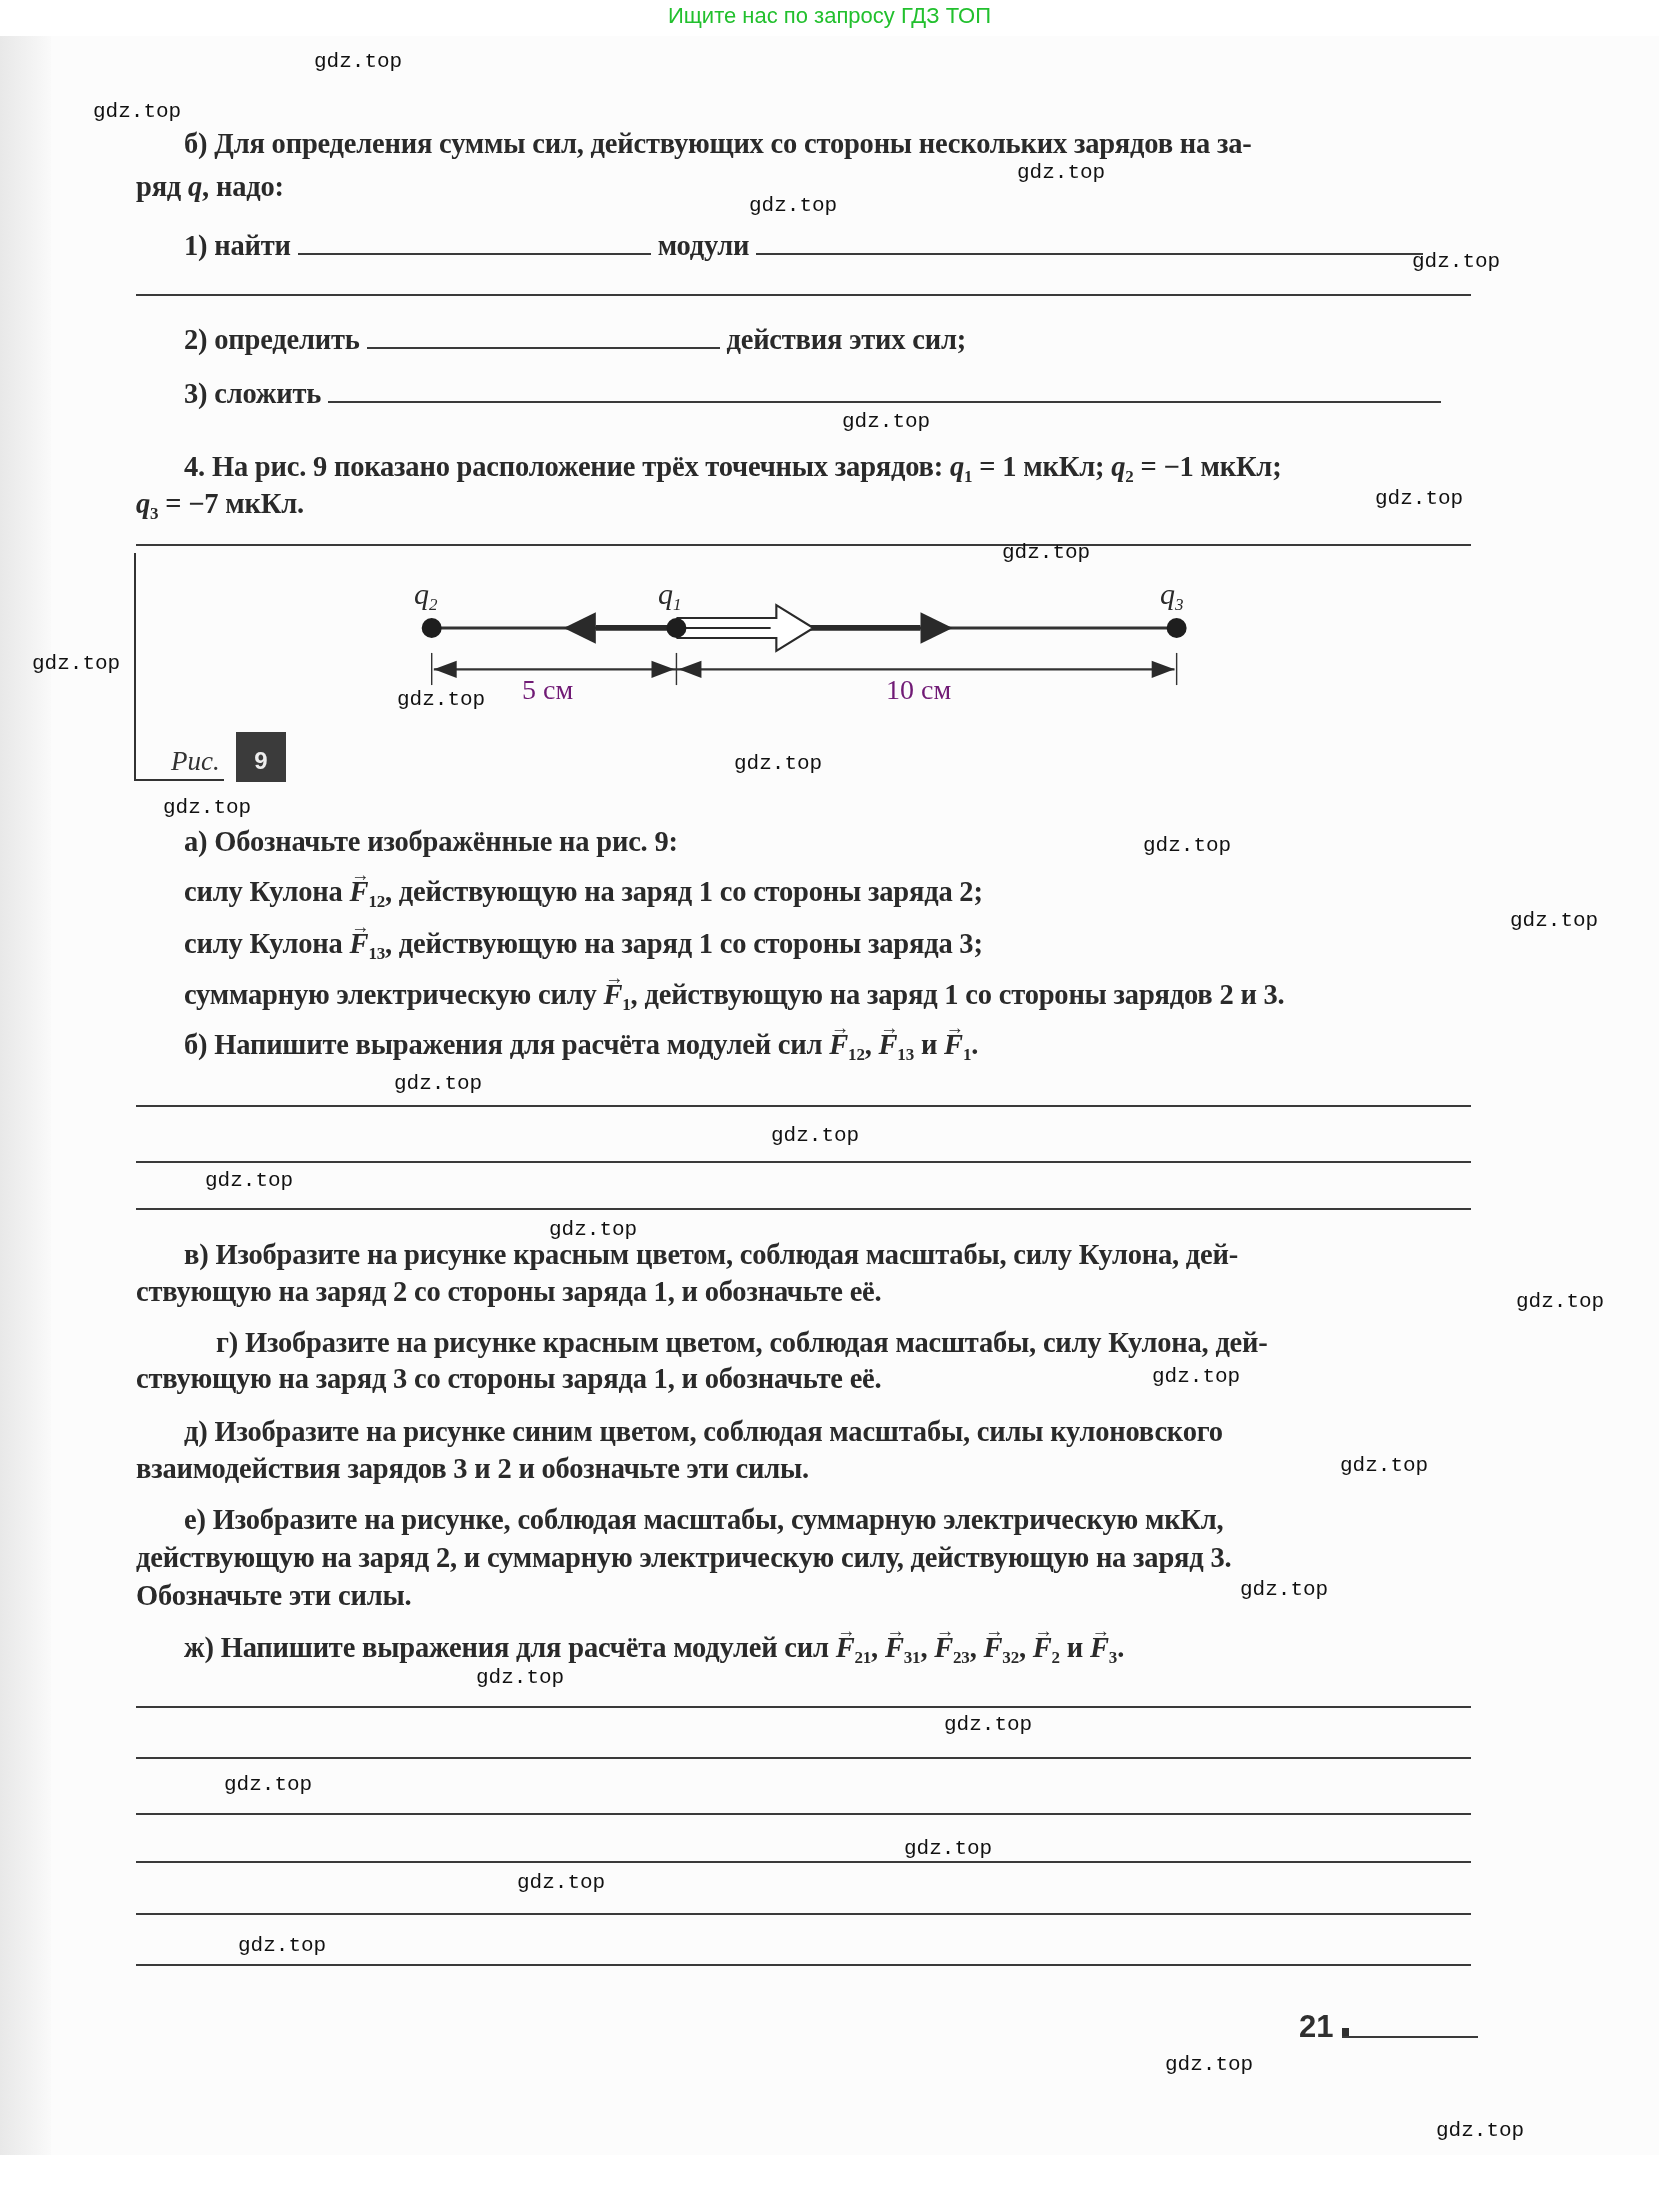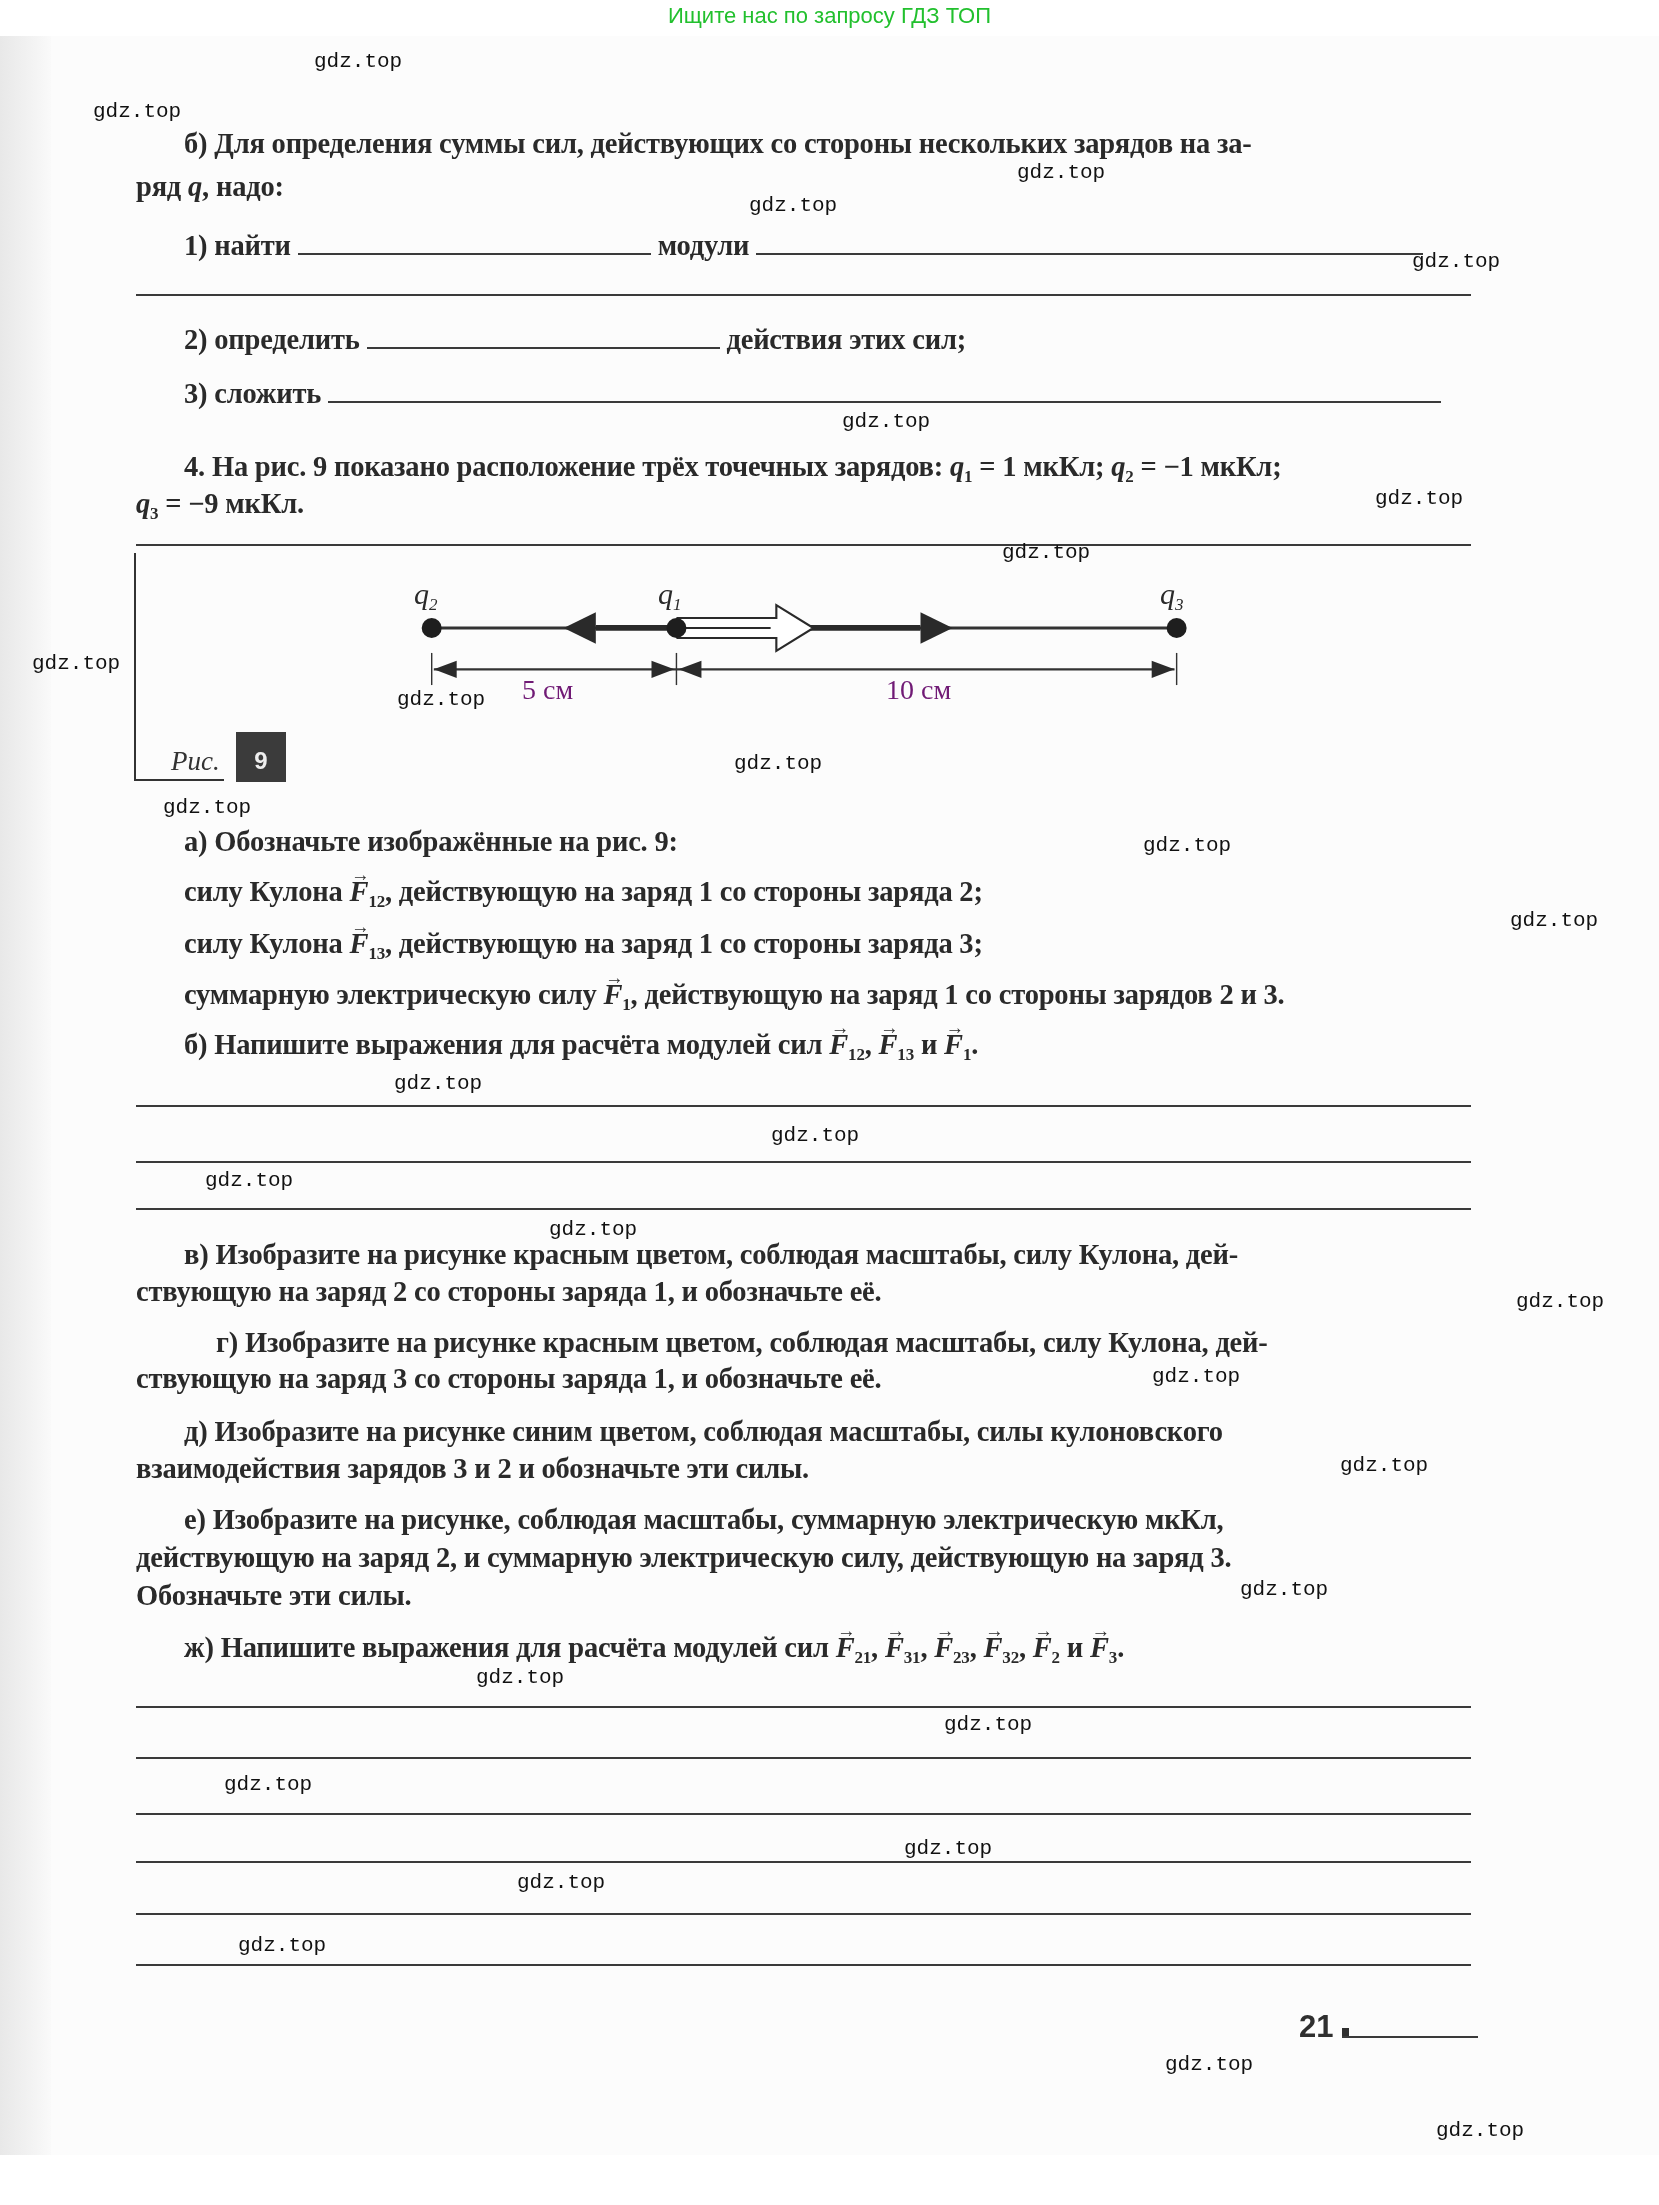--- a/index.html
+++ b/index.html
@@ -61,21 +61,21 @@
   <span class="blank" style="width:1113px;"></span>
 </div>
 
 <div class="ln" style="left:184px;top:450px;">
   <span>4.</span>
   <span>На рис. 9 показано расположение трёх точечных зарядов:</span>
   <i>q</i><sub>1</sub> <span>= 1 мкКл;</span>
   <i>q</i><sub>2</sub> <span>= −1 мкКл;</span>
 </div>
 <div class="ln" style="left:136px;top:487px;">
-  <i>q</i><sub>3</sub> <span>= −9 мкКл.</span>
+  <i>q</i><sub>3</sub> <span>= −7 мкКл.</span>
 </div>
 <div class="rule" style="left:136px;top:544px;width:1335px;"></div>
 
 <div class="fig-border-l"></div>
 <div class="fig-border-b"></div>
 <svg style="position:absolute;left:0;top:0;" width="1659" height="785" viewBox="0 0 2325 1100">
 
   <line x1="605" y1="880" x2="1649" y2="880" stroke="#333" stroke-width="4"></line>
 
   <polygon points="790,880 835,858 835,902" fill="#2a2a2a"></polygon>

